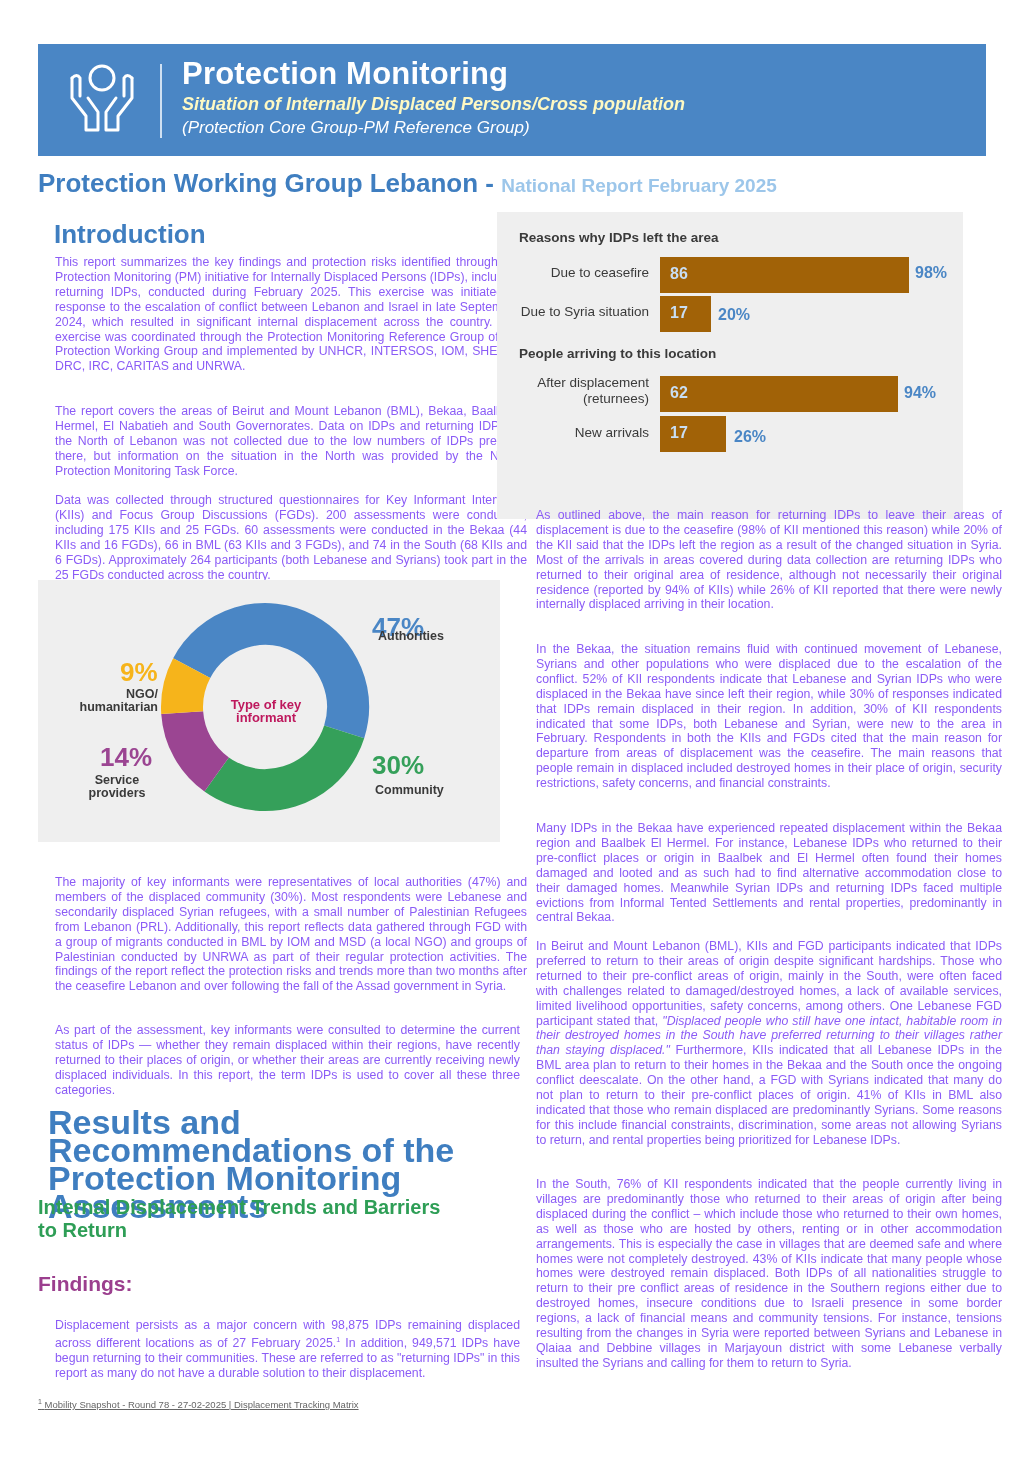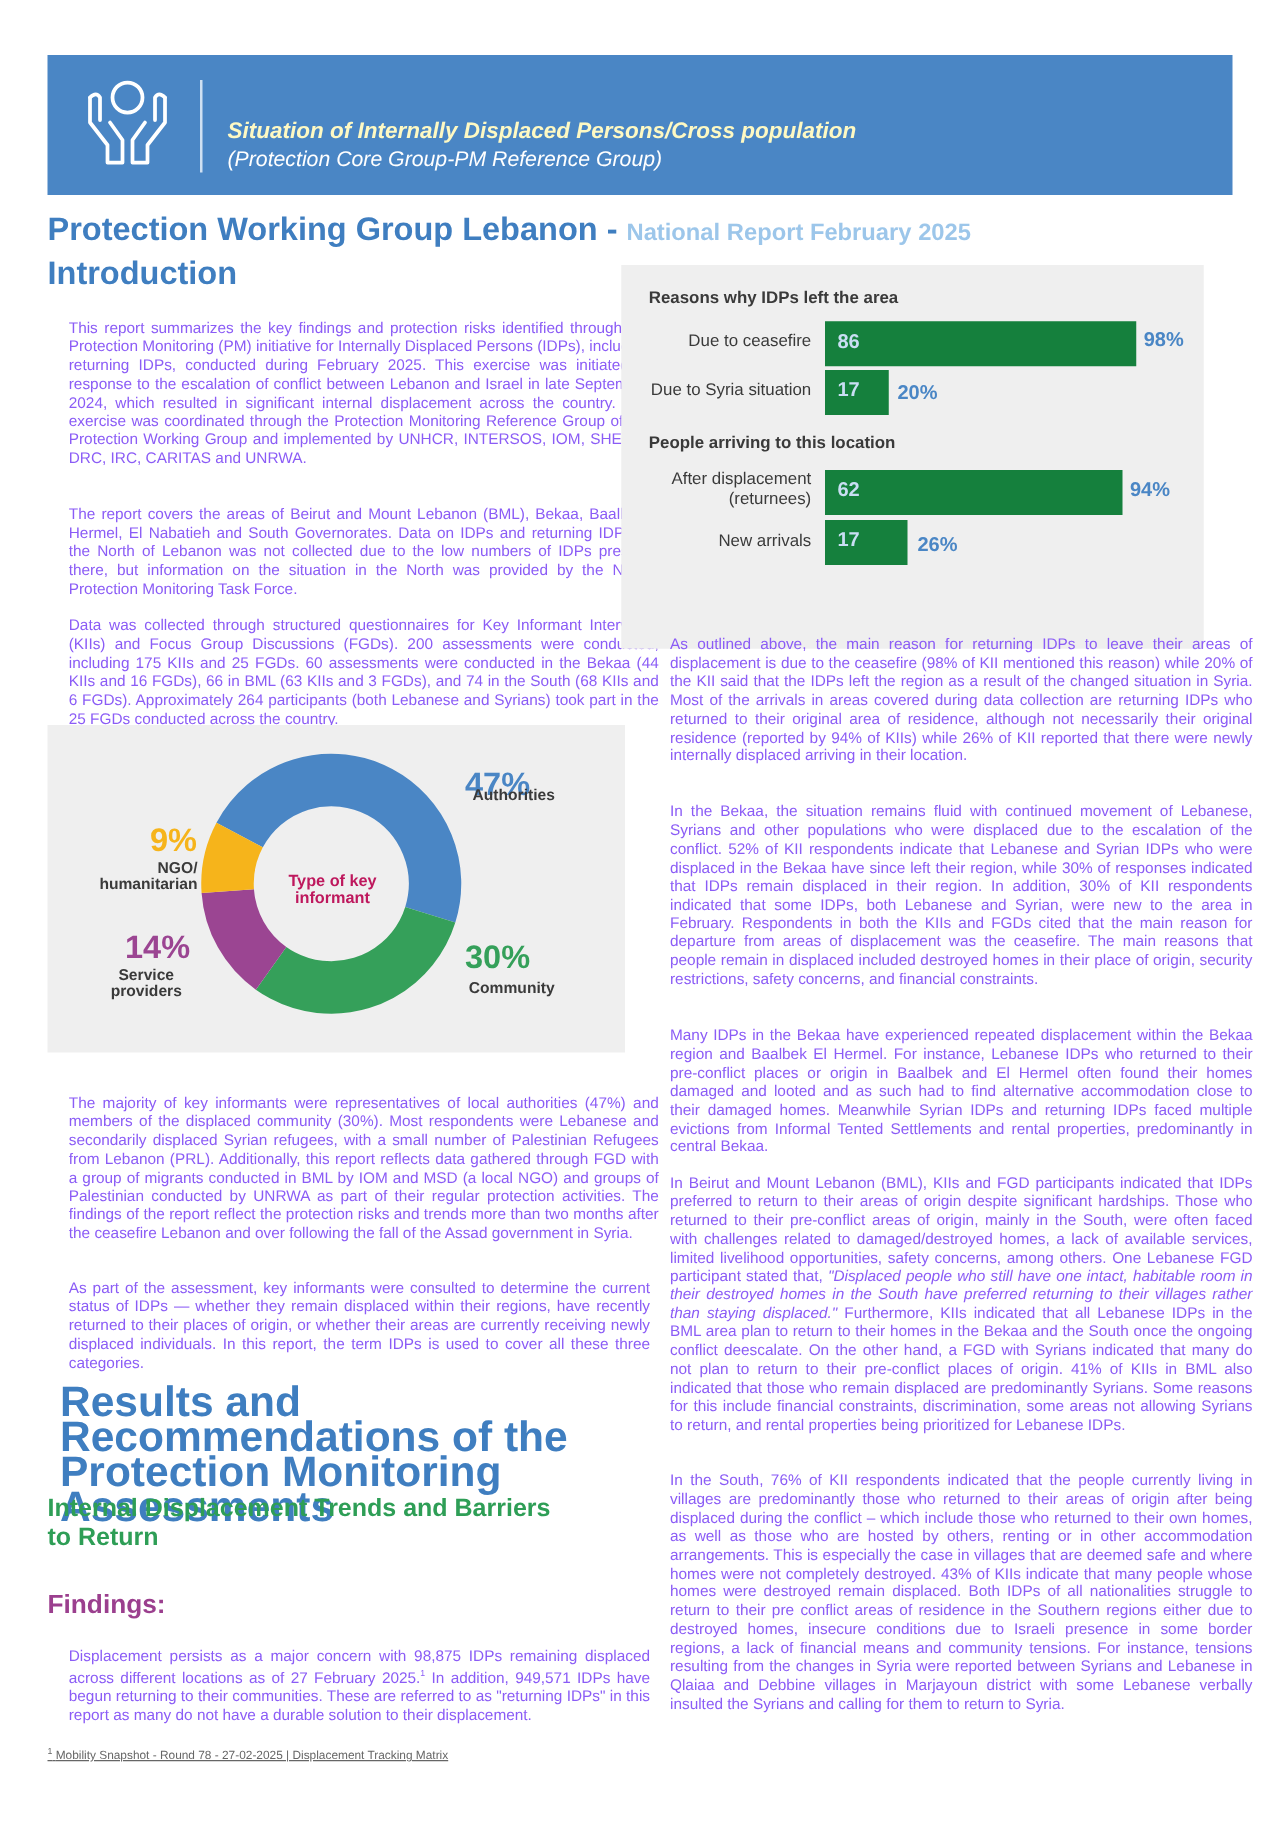--- a/index.html
+++ b/index.html
@@ -9,28 +9,28 @@
   .banner .divider { position: absolute; left: 122px; top: 20px; width: 2px; height: 74px; background: #cfe0f2; }
   .banner .title { position: absolute; left: 144px; top: 12px; font-size: 31px; font-weight: bold; color: #ffffff; letter-spacing: 0.2px; white-space: nowrap; }
   .banner .subtitle { position: absolute; left: 144px; top: 50px; font-size: 18px; font-weight: bold; font-style: italic; color: #fef9c3; white-space: nowrap; }
   .banner .subsub { position: absolute; left: 144px; top: 74px; font-size: 17px; font-style: italic; color: #ffffff; white-space: nowrap; }
 
   .doc-title { position: absolute; left: 38px; top: 168px; white-space: nowrap; }
   .doc-title .main { font-size: 26px; font-weight: bold; color: #3f7ec0; }
   .doc-title .dash { font-size: 26px; font-weight: bold; color: #3f7ec0; }
   .doc-title .sub { font-size: 19px; font-weight: bold; color: #9cc6ea; }
 
-  h2.sec { position: absolute; margin: 0; font-weight: bold; color: #3f7ec0; }
+  h2.sec { position: absolute; margin: 16px; font-weight: bold; color: #3f7ec0; }
   .para { position: absolute; margin: 17px; font-size: 12.3px; line-height: 14.9px; text-align: justify; color: #8b5cf6; }
   .para i { font-style: italic; }
 
   .panel { position: absolute; background: #efefef; }
   .bar-chart .ctitle { position: absolute; font-size: 13.5px; font-weight: bold; color: #3a3a3a; white-space: nowrap; }
   .bar-row .lbl { position: absolute; font-size: 13.5px; color: #3a3a3a; text-align: right; width: 150px; line-height: 16px; }
-  .bar-row .bar { position: absolute; height: 36px; background: #15803d; }
+  .bar-row .bar { position: absolute; height: 36px; background: #a16207; }
   .bar-row .bar span { position: absolute; left: 10px; top: 8px; font-size: 16px; font-weight: bold; color: #c9def3; }
   .bar-row .pct { position: absolute; font-size: 16px; font-weight: bold; color: #4a86c5; }
 
   .donut-panel .pct-lbl { position: absolute; font-weight: bold; white-space: nowrap; }
   .donut-panel .cat-lbl { position: absolute; font-size: 12.5px; font-weight: bold; color: #3a3a3a; line-height: 13px; }
 
   .rec-head { position: absolute; left: 48px; top: 1108px; font-size: 34px; line-height: 28px; font-weight: bold; color: #3f7ec0; margin: 0; }
   .green-head { position: absolute; left: 38px; top: 1196px; font-size: 20px; line-height: 23px; font-weight: bold; color: #2e9e56; margin: 0; }
   .findings { position: absolute; left: 38px; top: 1272px; font-size: 21px; font-weight: bold; color: #9b3f8e; margin: 0; }
   .footnote { position: absolute; left: 38px; top: 1398px; font-size: 9.5px; color: #666666; text-decoration: underline; white-space: nowrap; }
@@ -43,20 +43,21 @@
   <svg class="logo" viewBox="0 0 80 80">
     <g fill="none" stroke="#ffffff" stroke-width="3" stroke-linejoin="round" stroke-linecap="round">
       <circle cx="40" cy="20" r="12"></circle>
       <path d="M10 20 v20 l14 18 v14 h12 v-18 l-10 -14"></path>
       <path d="M10 20 q5 -5 8 0 v18"></path>
       <path d="M70 20 v20 l-14 18 v14 h-12 v-18 l10 -14"></path>
       <path d="M70 20 q-5 -5 -8 0 v18"></path>
     </g>
   </svg>
   <div class="divider"></div>
+  <div class="title">Protection Monitoring</div>
   <div class="subtitle">Situation of Internally Displaced Persons/Cross population</div>
   <div class="subsub">(Protection Core Group-PM Reference Group)</div>
 </div>
 
 <div class="doc-title">
   <span class="main">Protection Working Group Lebanon</span><span class="dash"> - </span><span class="sub">National Report February 2025</span>
 </div>
 
 <h2 class="sec" style="left:38px; top:203px; font-size:26px;">Introduction</h2>
 <p class="para" style="left:38px; top:238px; width:465px;">This report summarizes the key findings and protection risks identified through the Protection Monitoring (PM) initiative for Internally Displaced Persons (IDPs), including returning IDPs, conducted during February 2025. This exercise was initiated in response to the escalation of conflict between Lebanon and Israel in late September 2024, which resulted in significant internal displacement across the country. The exercise was coordinated through the Protection Monitoring Reference Group of the Protection Working Group and implemented by UNHCR, INTERSOS, IOM, SHEILD, DRC, IRC, CARITAS and UNRWA.</p>

